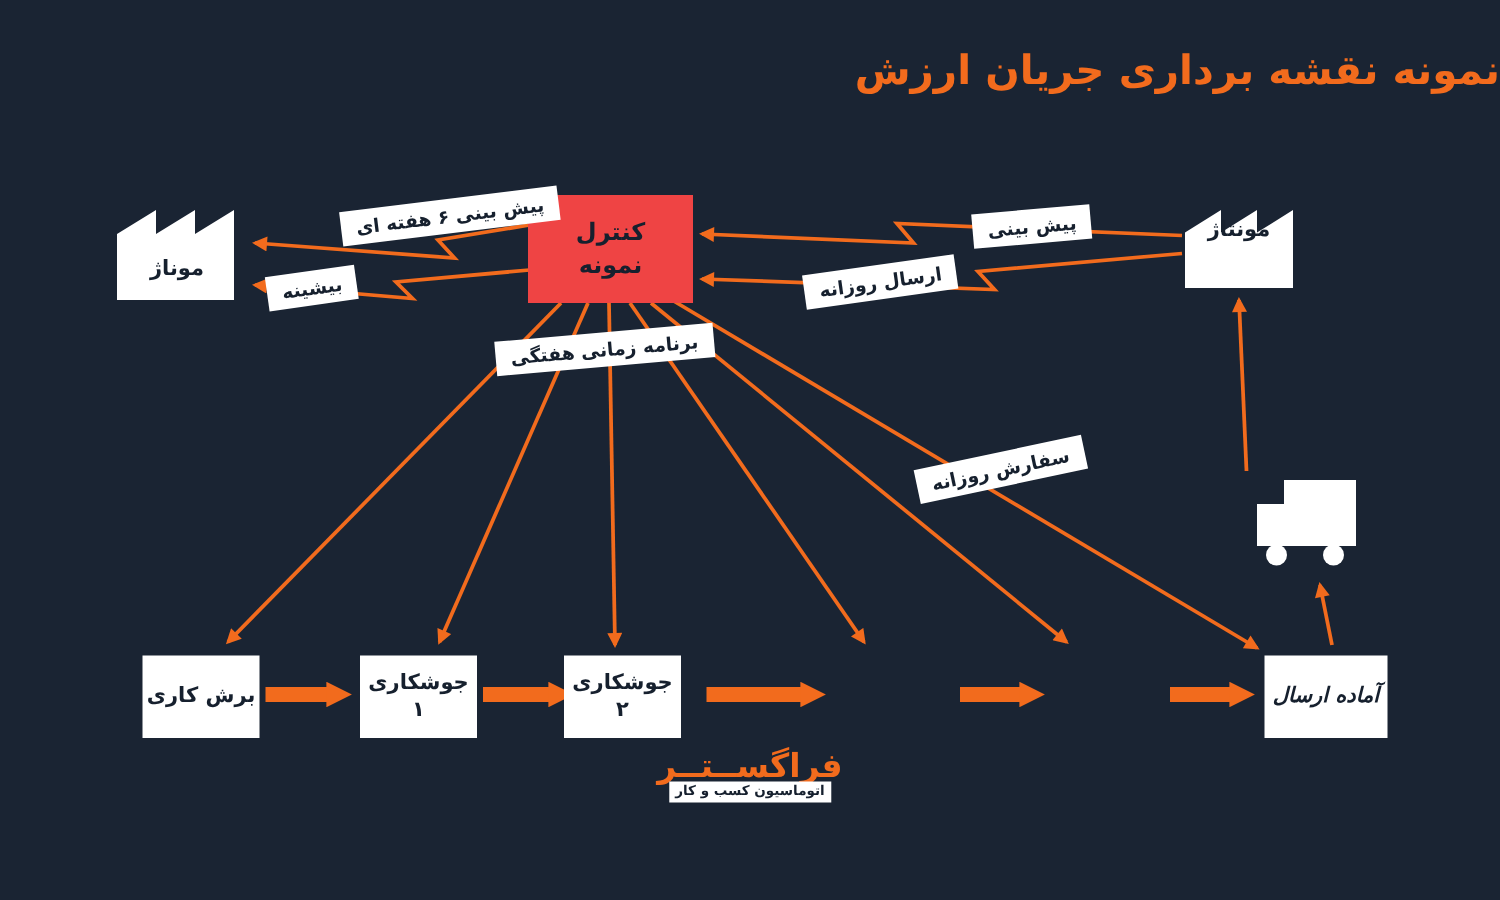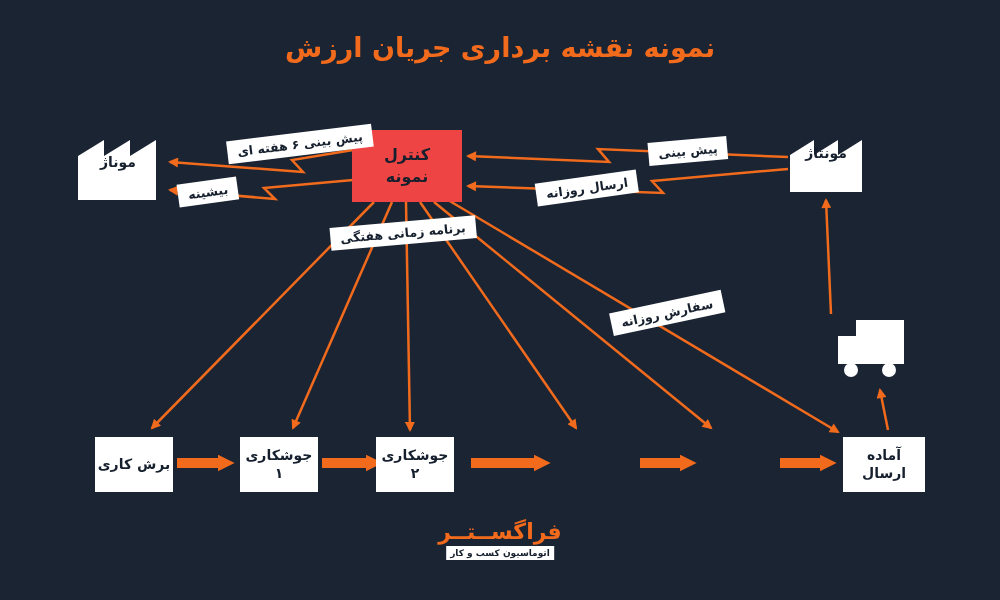--- a/index.html
+++ b/index.html
@@ -10,21 +10,21 @@
   .stage{
     position:relative;
     width:1000px;height:600px;
     background:#1a2433;
     overflow:hidden;
     margin:0 auto;
   }
   .layer{position:absolute;inset:0;width:1000px;height:600px;z-index:1;}
   .title{
     position:absolute;top:32px;left:0;width:100%;
-    text-align:center;color:#f26b1d;
+    text-align:right;color:#f26b1d;
     font-size:27px;font-weight:bold;z-index:2;
   }
   .control-box{
     position:absolute;left:352px;top:130px;width:110px;height:72px;
     background:#ef4444;color:#16202e;z-index:2;
     display:flex;flex-direction:column;align-items:center;justify-content:center;
     font-size:16px;font-weight:bold;line-height:1.35;text-align:center;
   }
   .label-tag{
     position:absolute;background:#ffffff;color:#16202e;
@@ -35,25 +35,25 @@
     position:absolute;top:437px;width:78px;height:55px;
     background:#ffffff;color:#16202e;z-index:2;
     display:flex;align-items:center;justify-content:center;
     font-size:14px;font-weight:bold;text-align:center;line-height:1.25;
   }
   .factory-label{
     position:absolute;color:#16202e;font-size:14px;font-weight:bold;
     text-align:center;z-index:2;
   }
   .logo{
-    position:absolute;top:519px;left:0;width:100%;text-align:center;
+    position:absolute;top:499px;left:0;width:100%;text-align:center;
     color:#f26b1d;font-size:22px;font-weight:bold;letter-spacing:1px;z-index:2;
   }
   .tagline{
-    position:absolute;top:546px;left:50%;transform:translateX(-50%);
+    position:absolute;top:521px;left:50%;transform:translateX(-50%);
     background:#ffffff;color:#16202e;font-size:9px;font-weight:bold;
     padding:2px 4px;white-space:nowrap;z-index:2;
   }
 </style>
 </head>
 <body>
 
 <div class="stage">
 
   <svg class="layer" viewBox="0 0 1000 600">
@@ -108,31 +108,31 @@
     </g>
   </svg>
 
   <div class="title" dir="rtl">نمونه نقشه برداری جریان ارزش</div>
 
   <div class="control-box" dir="rtl">
     <span>کنترل</span>
     <span>نمونه</span>
   </div>
 
-  <div class="factory-label" dir="rtl" style="left:82px;top:154px;width:72px;text-align:center;">موناژ</div>
+  <div class="factory-label" dir="rtl" style="left:82px;top:171px;width:72px;text-align:center;">موناژ</div>
   <div class="factory-label" dir="rtl" style="left:792px;top:145px;width:68px;">مونتاژ</div>
 
   <div class="label-tag" dir="rtl" style="left:300px;top:144px;transform:translate(-50%,-50%) rotate(-7deg);">پیش بینی ۶ هفته ای</div>
   <div class="label-tag" dir="rtl" style="left:208px;top:192px;transform:translate(-50%,-50%) rotate(-8deg);">بیشینه</div>
   <div class="label-tag" dir="rtl" style="left:688px;top:151px;transform:translate(-50%,-50%) rotate(-5deg);">پیش بینی</div>
   <div class="label-tag" dir="rtl" style="left:587px;top:188px;transform:translate(-50%,-50%) rotate(-8deg);">ارسال روزانه</div>
   <div class="label-tag" dir="rtl" style="left:403px;top:233px;transform:translate(-50%,-50%) rotate(-5deg);">برنامه زمانی هفتگی</div>
   <div class="label-tag" dir="rtl" style="left:667px;top:313px;transform:translate(-50%,-50%) rotate(-12deg);">سفارش روزانه</div>
 
   <div class="process-box" dir="rtl" style="left:95px;">برش کاری</div>
   <div class="process-box" dir="rtl" style="left:240px;">جوشکاری ۱</div>
   <div class="process-box" dir="rtl" style="left:376px;">جوشکاری ۲</div>
-  <div class="process-box" dir="rtl" style="left:843px;width:82px;">آماده ارسال</div>
+  <div class="process-box" dir="rtl" style="left:843px;width:82px;font-style:italic;">آماده ارسال</div>
 
   <div class="logo" dir="rtl">فراگســتــر</div>
   <div class="tagline" dir="rtl">اتوماسیون کسب و کار</div>
 
 </div>
 
 </body></html>

